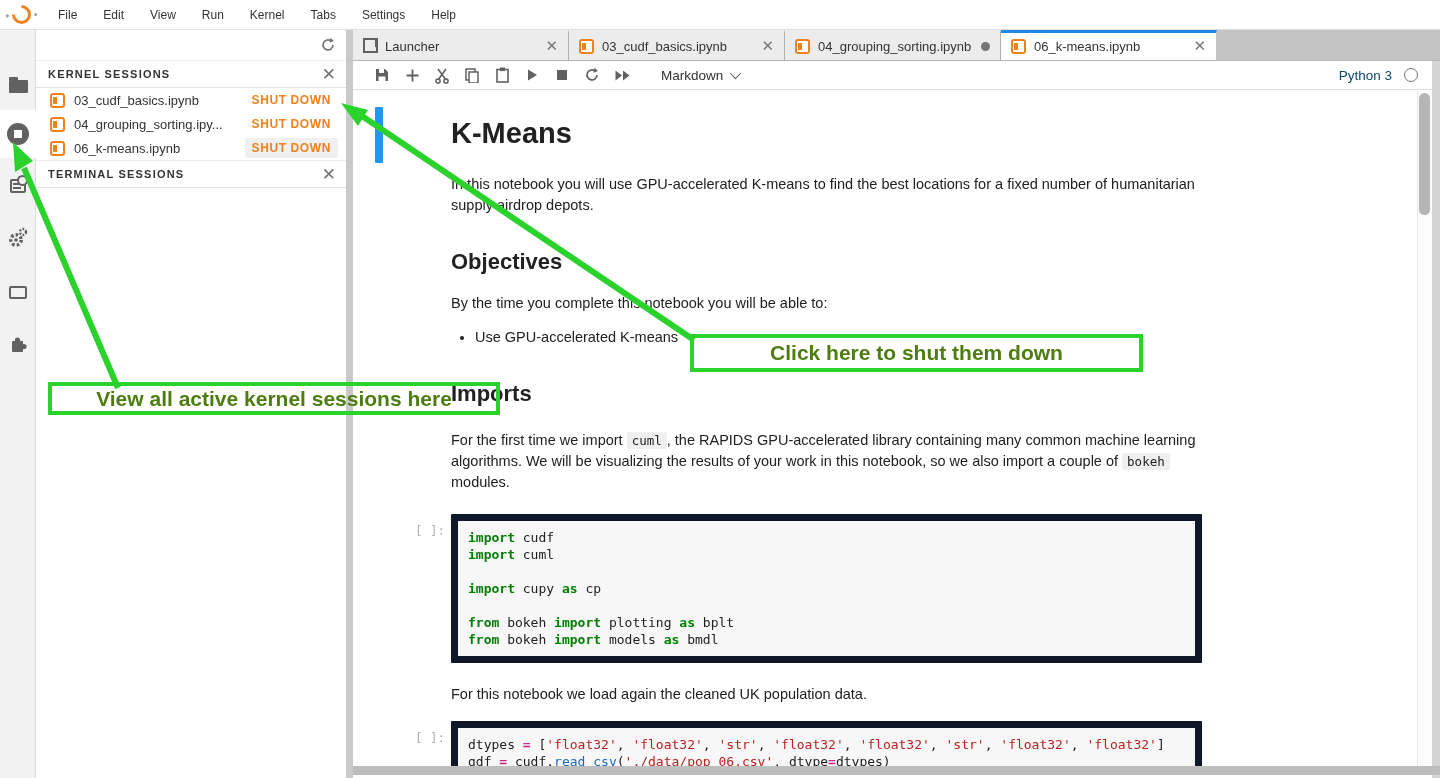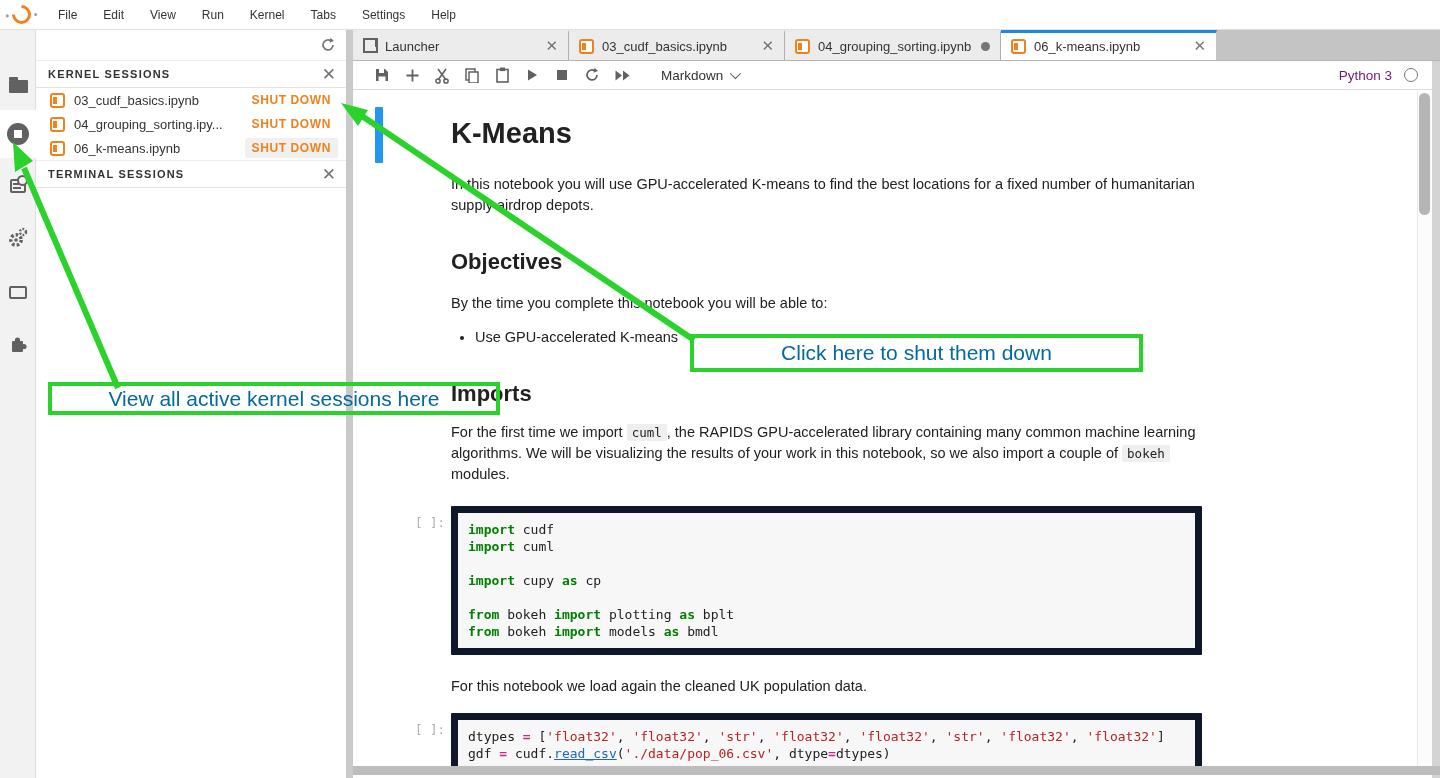--- a/index.html
+++ b/index.html
@@ -76,21 +76,21 @@
   
   #nbtoolbar { position:absolute; left:353px; top:61px; width:1079px; height:29px; background:#fff;
                border-bottom:1px solid #dcdcdc; display:flex; align-items:center; padding-left:14px; z-index:3; }
   .tb-btn { width:30px; height:26px; display:flex; align-items:center; justify-content:center; color:#555; }
   .tb-btn svg { display:block; }
   .celltype { display:flex; align-items:center; margin-left:24px; font-size:13.5px; color:#333; }
   .caret { margin-left:7px; width:8px; height:8px; border-right:1.6px solid #555; border-bottom:1.6px solid #555;
            transform:rotate(45deg) translateY(-2px); }
   .tb-spacer { flex:1; }
   .kernel-ind { display:flex; align-items:center; margin-right:14px; }
-  .kernel-name { font-size:13.5px; color:#701a75; margin-right:12px; }
+  .kernel-name { font-size:13.5px; color:#0c4a6e; margin-right:12px; }
   .kernel-circle { width:14px; height:14px; border:1.6px solid #757575; border-radius:50%; }
 
   
   #content { position:absolute; left:353px; top:90px; width:887px; height:676px; background:#fff; overflow:hidden; }
   #cell-bar { position:absolute; left:22px; top:17px; width:8px; height:56px; background:#2196f3; border-radius:1px; }
   #nb-flow { padding:26px 38px 0 52px; }
   .nbrow { display:flex; }
   .nbprompt { flex:0 0 46px; font-family:"DejaVu Sans Mono",monospace; font-size:12.5px; color:#b0b0b0;
               text-align:right; padding:9px 6px 0 0; white-space:pre; }
   .nbbody { flex:1; min-width:0; }
@@ -104,21 +104,21 @@
               font-family:"DejaVu Sans Mono",monospace; font-size:13px; line-height:17px; white-space:pre; }
   .cl { min-height:17px; }
   .tk-kw { color:#008000; font-weight:bold; }
   .tk-op { color:#c92786; font-weight:bold; }
   .tk-str { color:#ba2121; }
   .tk-fn { color:#1d67c2; text-decoration:underline; }
 
   
   .anno-box { position:absolute; border:4px solid #2bd22b; display:flex; align-items:center; justify-content:center;
               z-index:9; pointer-events:none; }
-  .anno-text { color:#0369a1; font-size:21px; white-space:nowrap; }
+  .anno-text { color:#4d7c0f; font-size:21px; white-space:nowrap;font-weight:bold; }
   #anno-box1 { left:48px; top:382px; width:452px; height:33px; }
   #anno-box2 { left:690px; top:334px; width:453px; height:38px; }
   #arrow-overlay { position:absolute; left:0; top:0; width:1440px; height:778px; z-index:8; pointer-events:none; }
 </style>
 </head>
 <body>
 
 <div id="app">
 
   <div id="menubar">
@@ -319,21 +319,21 @@
               <li>Use GPU-accelerated K-means</li>
             </ul>
           </div>
         </div>
         <div class="nbrow" style="margin-top: 33px;">
           <div class="nbprompt"></div>
           <div class="nbbody">
             <h2 class="md">Imports</h2>
           </div>
         </div>
-        <div class="nbrow" style="margin-top: 15px;">
+        <div class="nbrow" style="margin-top: 23px;">
           <div class="nbprompt"></div>
           <div class="nbbody">
             <p class="md"><span>For the first time we import </span><span class="ilcode">cuml</span><span>, the RAPIDS GPU-accelerated library containing many common machine learning algorithms. We will be visualizing the results of your work in this notebook, so we also import a couple of </span><span class="ilcode">bokeh</span><span> modules.</span></p>
           </div>
         </div>
         <div class="nbrow" style="margin-top: 21px;">
           <div class="nbprompt">[ ]:</div>
           <div class="nbbody">
             <div class="codecell"><div class="cl"><span class="tk-kw">import</span><span> cudf</span></div><div class="cl"><span class="tk-kw">import</span><span> cuml</span></div><div class="cl">&nbsp;</div><div class="cl"><span class="tk-kw">import</span><span> cupy </span><span class="tk-kw">as</span><span> cp</span></div><div class="cl">&nbsp;</div><div class="cl"><span class="tk-kw">from</span><span> bokeh </span><span class="tk-kw">import</span><span> plotting </span><span class="tk-kw">as</span><span> bplt</span></div><div class="cl"><span class="tk-kw">from</span><span> bokeh </span><span class="tk-kw">import</span><span> models </span><span class="tk-kw">as</span><span> bmdl</span></div></div>
           </div>

